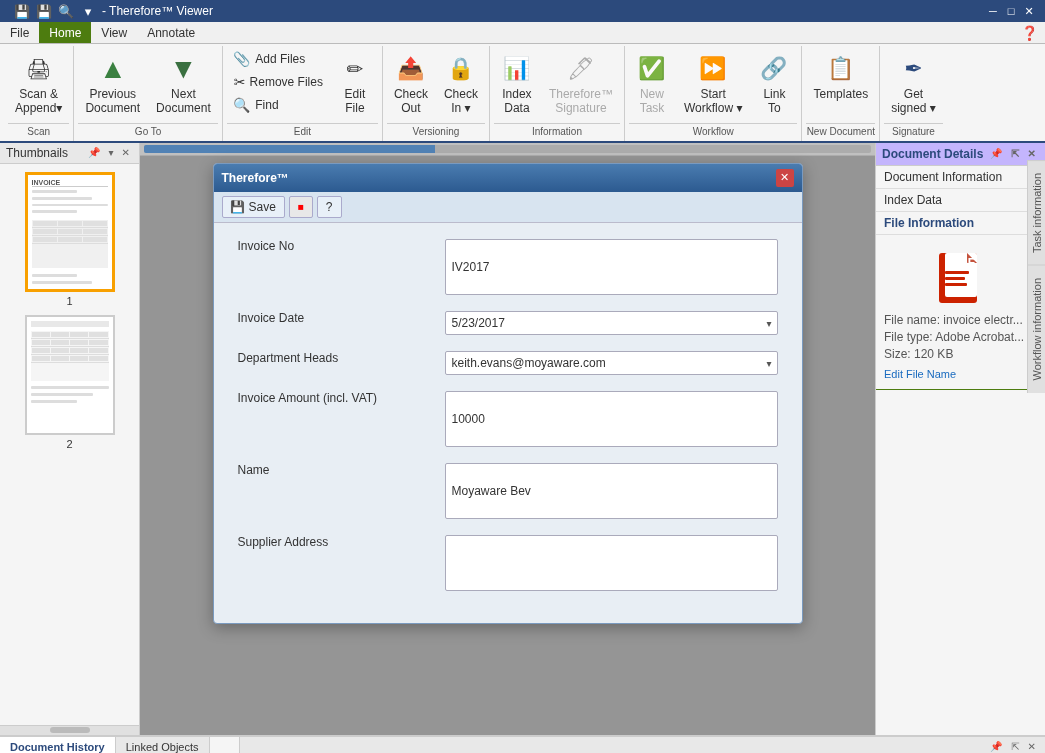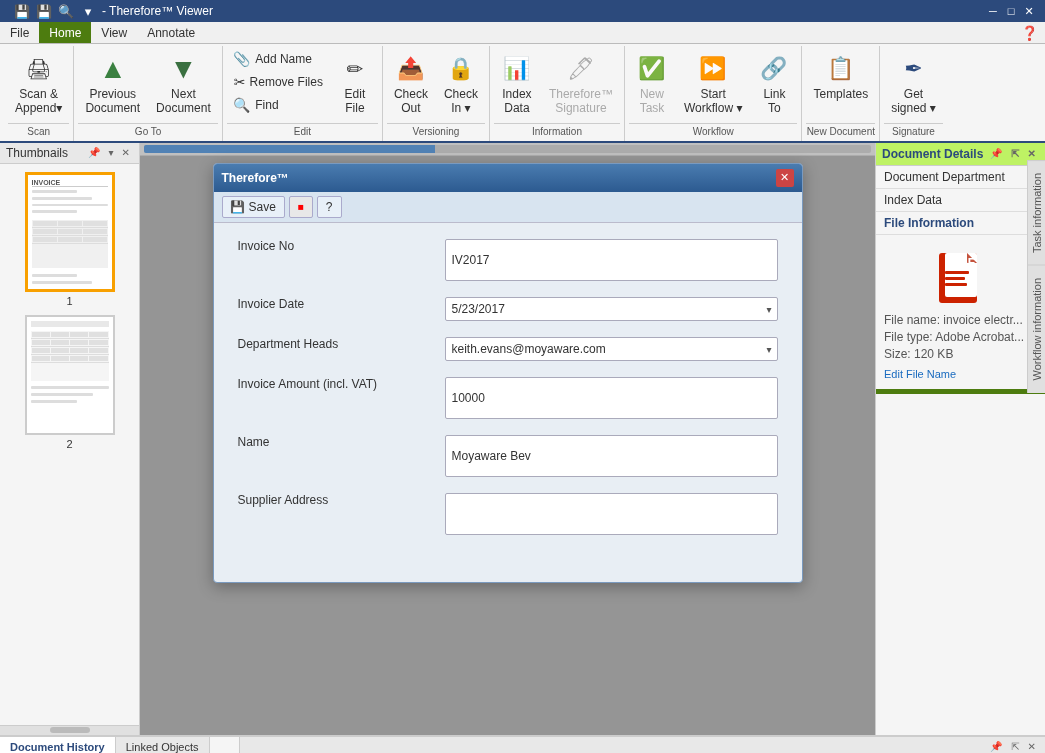--- a/index.html
+++ b/index.html
@@ -205,21 +205,21 @@
 
     
     .right-panel {
       width: 170px;
       background: #f5f5f5;
       border-left: 1px solid #ccc;
       display: flex;
       flex-direction: column;
     }
     .doc-details-header {
-      background: #bef264;
+      background: #c4b5fd;
       border-bottom: 1px solid #ccc;
       padding: 4px 6px;
       font-size: 11px;
       font-weight: bold;
       color: #2c4a7c;
       display: flex;
       align-items: center;
       justify-content: space-between;
     }
     .doc-details-controls { display: flex; gap: 2px; }
@@ -228,21 +228,21 @@
       padding: 4px 8px;
       border-bottom: 1px solid #ddd;
       cursor: pointer;
       font-size: 12px;
       color: #333;
     }
     .doc-detail-section.active { color: #2c4a7c; font-weight: bold; }
 
     .file-info-section {
       padding: 8px;
-      border-bottom: 5px solid #4d7c0f;
+      border-bottom: 1px solid #4d7c0f;
     }
     .file-info-row {
       font-size: 11px;
       color: #555;
       margin-bottom: 3px;
     }
     .file-info-link {
       font-size: 11px;
       color: #1a6bbf;
       cursor: pointer;
@@ -366,21 +366,21 @@
       margin-bottom: 16px;
       gap: 7px;
     }
     .form-label {
       width: 200px;
       font-size: 12px;
       color: #333;
     }
     .form-input {
       flex: 1;
-      padding: 13px 6px;
+      padding: 20px 6px;
       border: 1px solid #aab;
       border-radius: 2px;
       font-size: 12px;
       background: white;
       color: #333;
     }
     .form-select-wrapper {
       flex: 1;
       position: relative;
     }
@@ -495,21 +495,21 @@
       </div>
     </div>
     <div class="ribbon-group-label">Go To</div>
   </div>
 
   <div class="ribbon-group" style="min-width:120px;">
     <div class="ribbon-group-content">
       <div class="ribbon-small-group">
         <div class="ribbon-small-btn">
           <span class="ribbon-small-icon">📎</span>
-          <span>Add Name</span>
+          <span>Add Files</span>
         </div>
         <div class="ribbon-small-btn">
           <span class="ribbon-small-icon">✂</span>
           <span>Remove Files</span>
         </div>
         <div class="ribbon-small-btn">
           <span class="ribbon-small-icon">🔍</span>
           <span>Find</span>
         </div>
       </div>
@@ -754,21 +754,21 @@
     <div class="doc-details-header">
       <span>Document Details</span>
       <div class="doc-details-controls">
         <span class="panel-ctrl-btn">📌</span>
         <span class="panel-ctrl-btn">⇱</span>
         <span class="panel-ctrl-btn">✕</span>
       </div>
     </div>
 
     <div class="doc-detail-section">
-      <span>Document Department</span>
+      <span>Document Information</span>
     </div>
     <div class="doc-detail-section">
       <span>Index Data</span>
     </div>
     <div class="doc-detail-section active">
       <span>File Information</span>
     </div>
 
     <div class="file-info-section">
 

